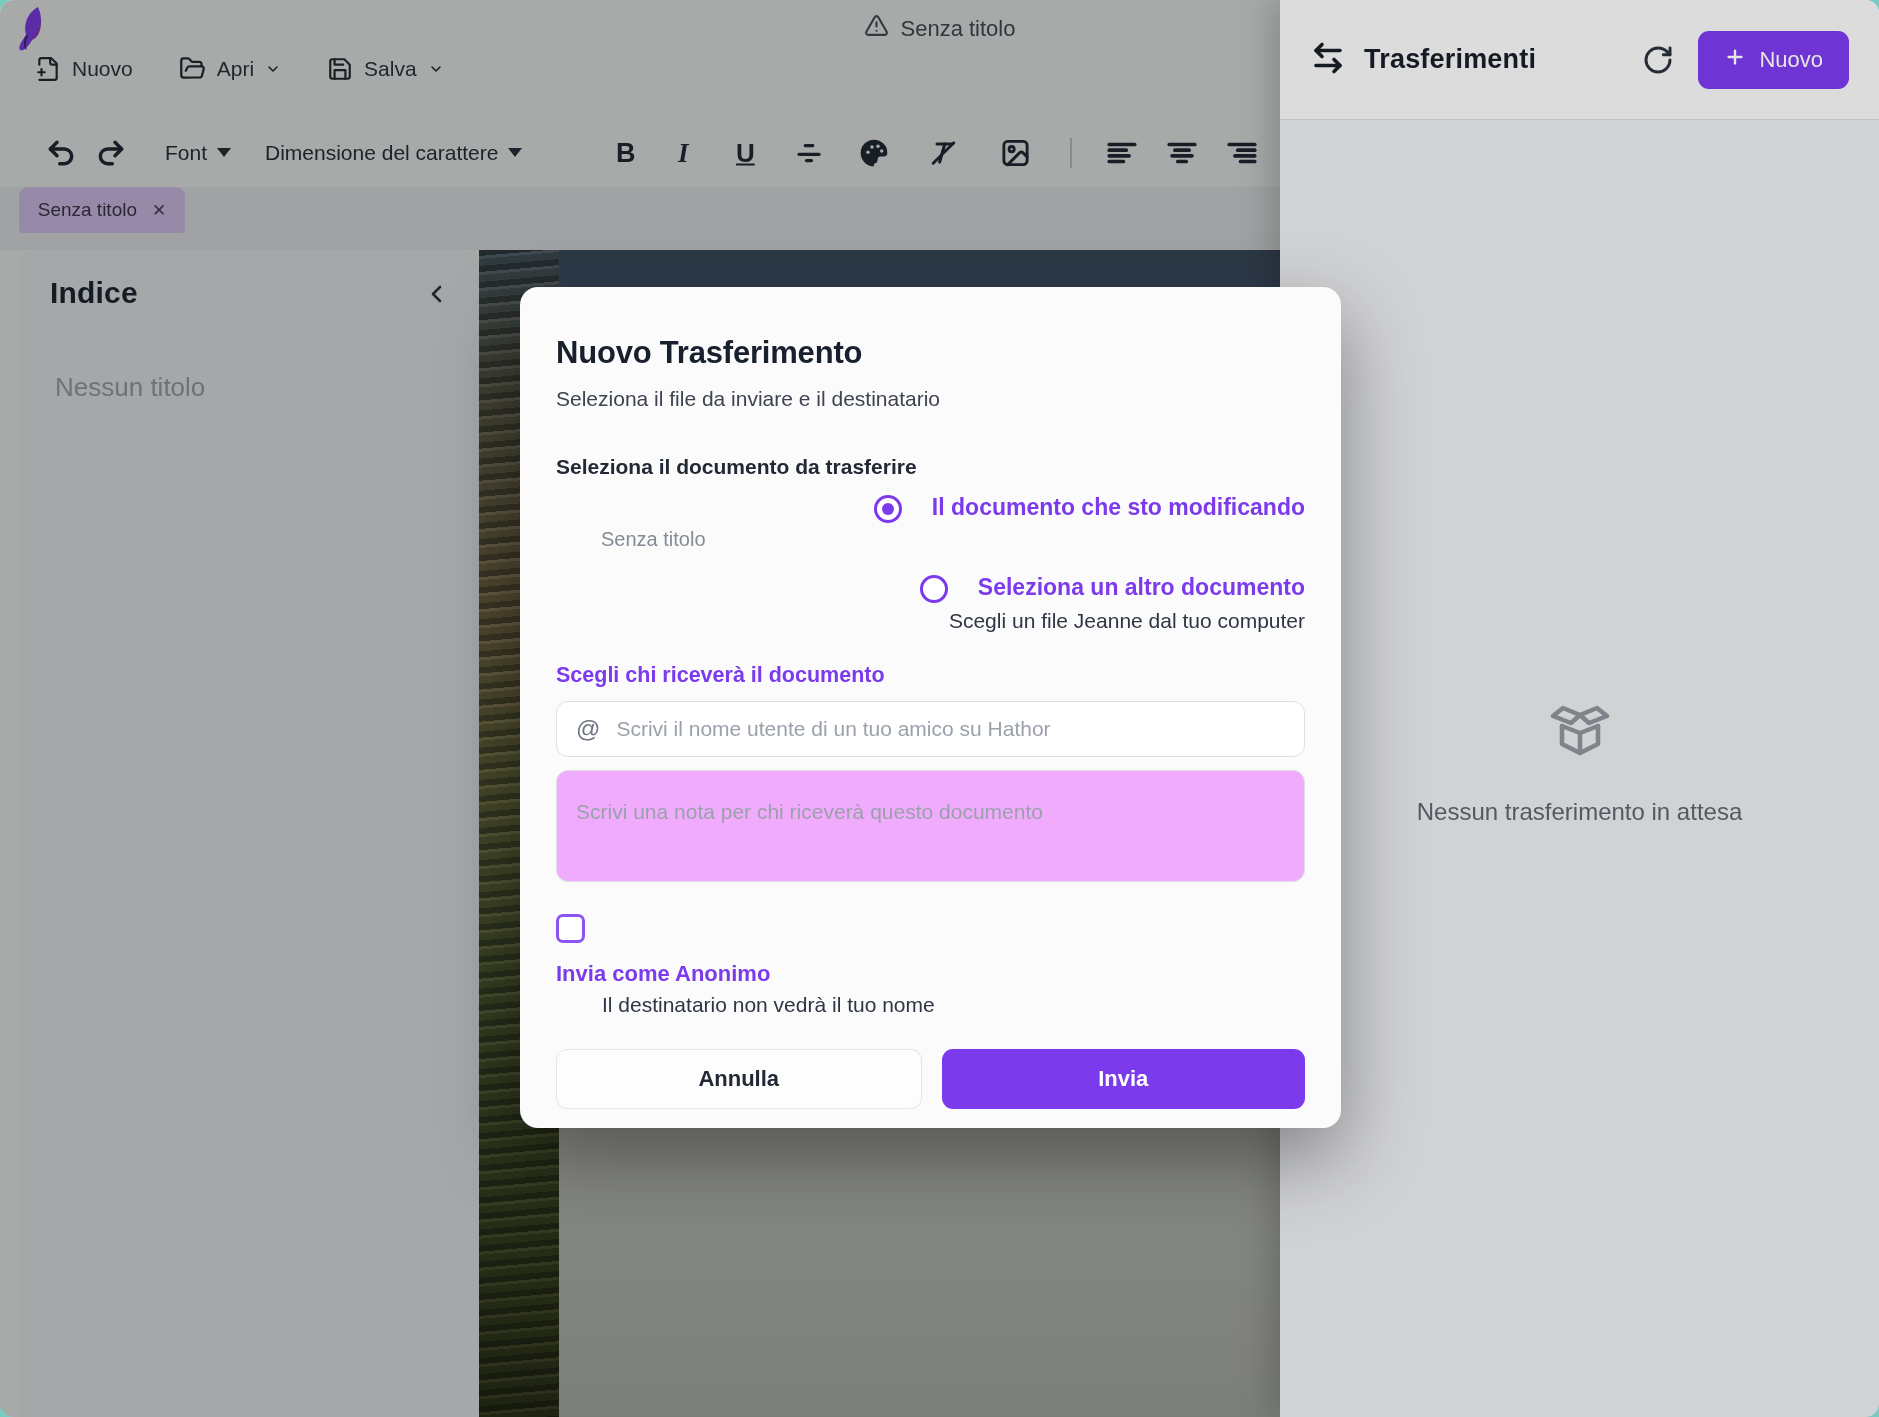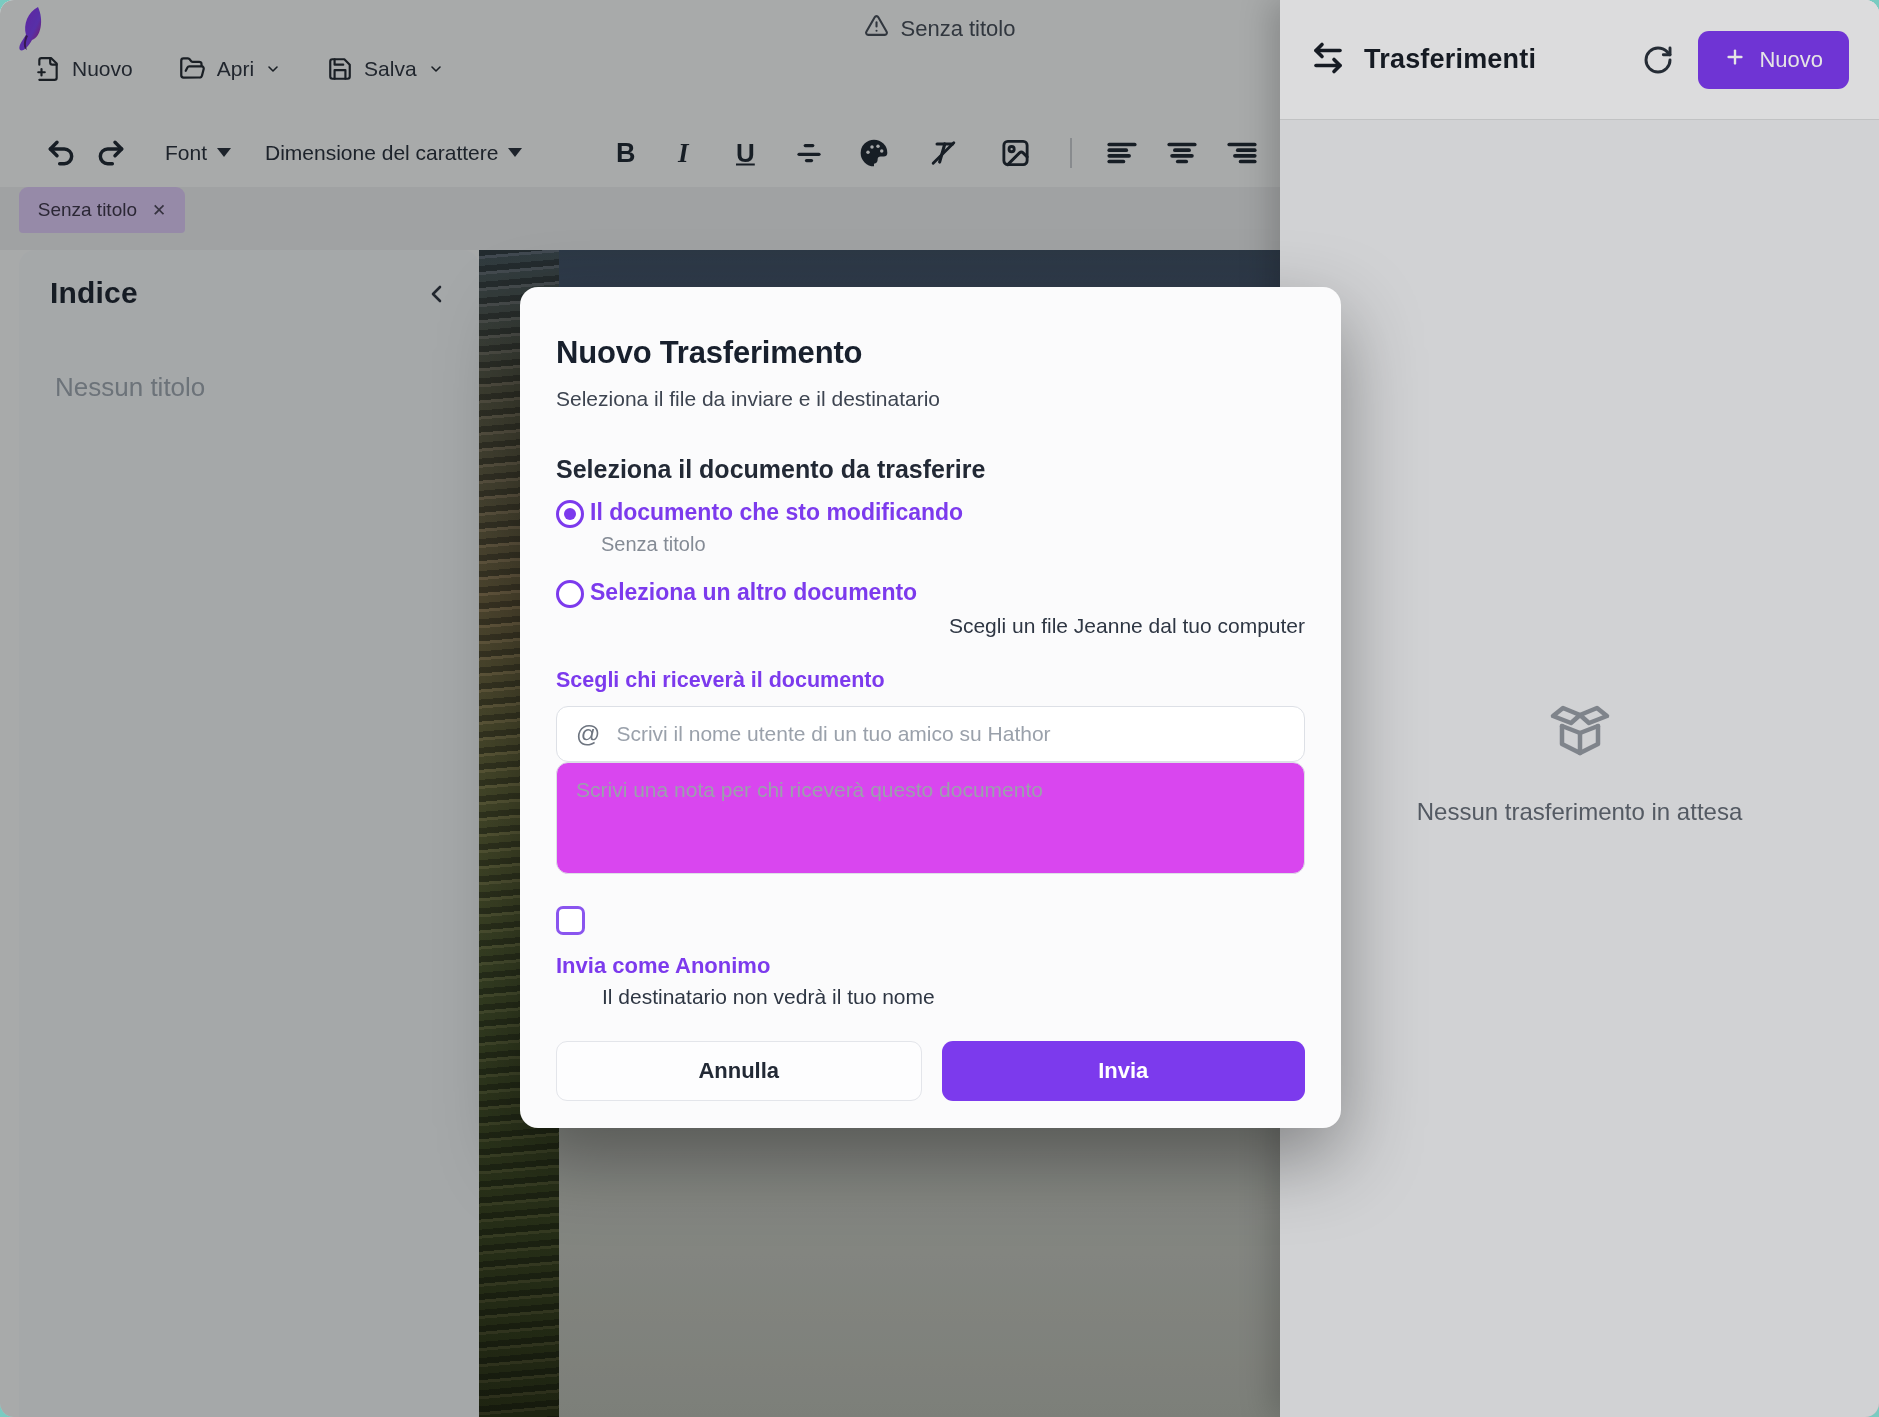--- a/index.html
+++ b/index.html
@@ -58,34 +58,34 @@
   .drawer-new{height:58px;padding:0 26px;border-radius:11px;background:#7c3aed;display:flex;align-items:center;gap:13px;cursor:pointer;border:none;}
   .drawer-new span{color:#fff;font-size:22px;font-weight:500;}
   .drawer-empty{position:absolute;left:0;right:0;top:700px;text-align:center;}
   .drawer-empty-text{margin-top:30px;font-size:24px;color:#5e656f;}
   .drawer-dim{position:absolute;inset:0;background:rgba(0,0,0,.10);pointer-events:none;}
 
   
   .modal{position:absolute;left:520px;top:287px;width:821px;height:841px;box-sizing:border-box;background:#fbfbfc;border-radius:18px;box-shadow:0 30px 80px rgba(0,0,0,.38);z-index:20;padding:0 36px;}
   .m-title{margin-top:48px;font-size:31px;font-weight:800;color:#18202d;letter-spacing:-.2px;}
   .m-subtitle{margin-top:16px;font-size:21px;color:#3d4450;}
-  .m-section{margin-top:44px;font-size:25px;font-weight:700;color:#222935;}
-  .opt-row{margin-top:14px;display:flex;align-items:flex-start;gap:6px;cursor:pointer;}
+  .m-section{margin-top:44px;font-size:21px;font-weight:700;color:#222935;}
+  .opt-row{margin-top:14px;display:flex;align-items:flex-start;gap:30px;cursor:pointer;justify-content:flex-end;}
   .radio{flex:0 0 auto;width:22px;height:22px;margin-top:2px;border:3px solid #7c3aed;border-radius:50%;position:relative;background:#fff;}
   .radio.checked:after{content:"";position:absolute;left:50%;top:50%;width:12px;height:12px;transform:translate(-50%,-50%);border-radius:50%;background:#7c3aed;}
   .opt-label{font-size:23px;font-weight:700;color:#7c3aed;line-height:1.25;}
   .opt-sub{margin-left:45px;margin-top:5px;font-size:20px;}
   .opt-sub.gray{color:#848b95;}
   .opt-sub.dark{color:#2e3643;margin-top:6px;font-size:21px;text-align:right;}
   .m-label{margin-top:30px;font-size:21.5px;font-weight:700;color:#7c3aed;}
   .m-input{margin-top:13px;height:56px;border:1.5px solid #dde0e6;border-radius:12px;background:#fff;display:flex;align-items:center;padding:0 19px;gap:14px;box-sizing:border-box;}
   .at{font-size:24px;color:#6e7580;}
   .m-input input{flex:1;border:none;outline:none;background:transparent;font-size:21px;color:#30363f;font-family:"Liberation Sans",sans-serif;}
   .m-input input::placeholder{color:#9aa1ab;}
-  .m-textarea{width:100%;height:112px;border:1.5px solid #dde0e6;border-radius:12px;background:#d946ef;box-sizing:border-box;padding:15px 19px;font-size:21px;color:#30363f;resize:none;outline:none;font-family:"Liberation Sans",sans-serif;}
+  .m-textarea{margin-top:13px;width:100%;height:112px;border:1.5px solid #dde0e6;border-radius:12px;background:#f0abfc;box-sizing:border-box;padding:29px 19px;font-size:21px;color:#30363f;resize:none;outline:none;font-family:"Liberation Sans",sans-serif;}
   .m-textarea::placeholder{color:#9aa1ab;}
   .anon-row{margin-top:26px;display:flex;align-items:flex-start;gap:17px;cursor:pointer;flex-direction:column;}
   .checkbox{flex:0 0 auto;width:23px;height:23px;margin-top:2px;border:3px solid #8a55ef;border-radius:7px;background:#fff;}
   .anon-label{font-size:22px;font-weight:700;color:#7c3aed;line-height:1.25;}
   .anon-sub{margin-left:46px;margin-top:5px;font-size:21px;color:#2e3643;}
   .m-buttons{margin-top:32px;display:flex;gap:20px;}
   .btn{flex:1;height:60px;border-radius:11px;font-size:22px;display:flex;align-items:center;justify-content:center;cursor:pointer;font-family:"Liberation Sans",sans-serif;}
   .btn-cancel{background:#fdfdfe;border:1.5px solid #e3e5ea;color:#222935;font-weight:600;}
   .btn-send{background:#7c3aed;border:none;color:#fff;font-weight:600;}
 

